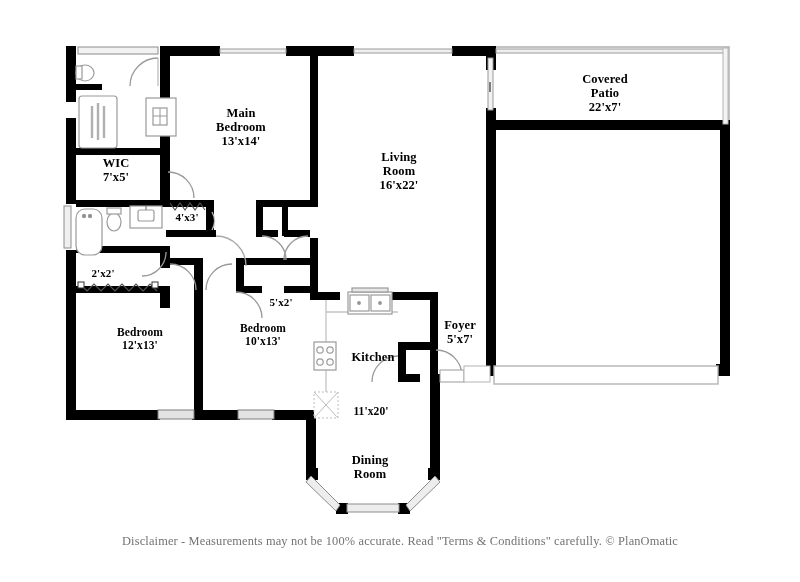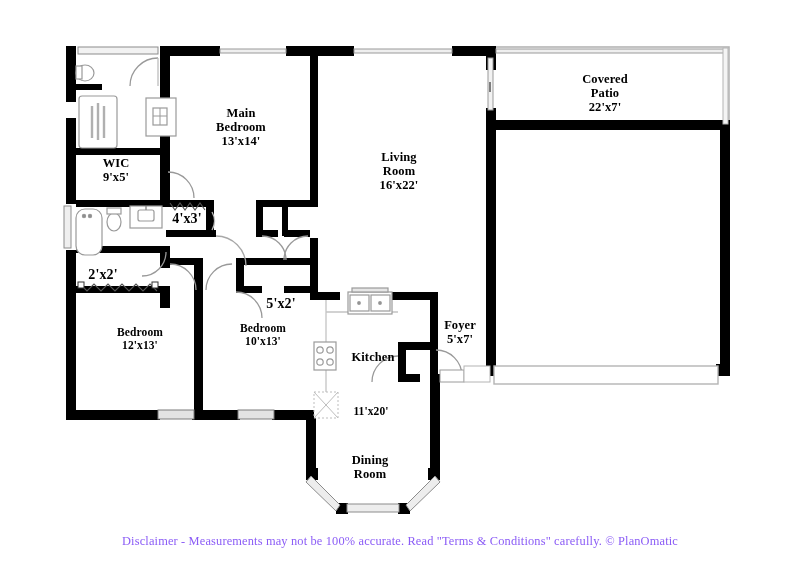--- a/index.html
+++ b/index.html
@@ -33,30 +33,30 @@
     font-family: "Liberation Serif", "DejaVu Serif", serif;
     font-weight: bold;
     color: #000000;
     line-height: 1.12;
     white-space: pre-line;
     letter-spacing: 0.1px;
     pointer-events: none;
   }
   .lbl-lg { font-size: 12.5px; }
   .lbl-md { font-size: 11.5px; }
-  .lbl-sm { font-size: 14px; }
+  .lbl-sm { font-size: 11px; }
   .disclaimer {
     position: absolute;
     left: 0;
     top: 534px;
     width: 800px;
     text-align: center;
     font-family: "Liberation Serif", "DejaVu Serif", serif;
     font-size: 12.4px;
-    color: #8b5cf6;
+    color: #737373;
     letter-spacing: 0.15px;
   }
 </style>
 </head>
 <body>
 
 <div id="floorplan-root">
 
   <svg id="plan-svg" viewBox="0 0 800 582">
     <defs>
@@ -271,21 +271,21 @@
       <rect x="464" y="366" width="26" height="16" fill="#ffffff" stroke="#b4b4b4" stroke-width="1"></rect>
     </g>
 
   </svg>
 
   <div class="room-label lbl-lg" style="left:195px; top:106px; width:92px;">Main
 Bedroom
 13'x14'</div>
 
   <div class="room-label lbl-lg" style="left:78px; top:156px; width:76px;">WIC
-9'x5'</div>
+7'x5'</div>
 
   <div class="room-label lbl-sm" style="left:164px; top:211px; width:46px;">4'x3'</div>
 
   <div class="room-label lbl-sm" style="left:76px; top:267px; width:54px;">2'x2'</div>
 
   <div class="room-label lbl-sm" style="left:256px; top:269px; width:50px;margin-top:27px;">5'x2'</div>
 
   <div class="room-label lbl-md" style="left:92px; top:326px; width:96px;">Bedroom
 12'x13'</div>
 

